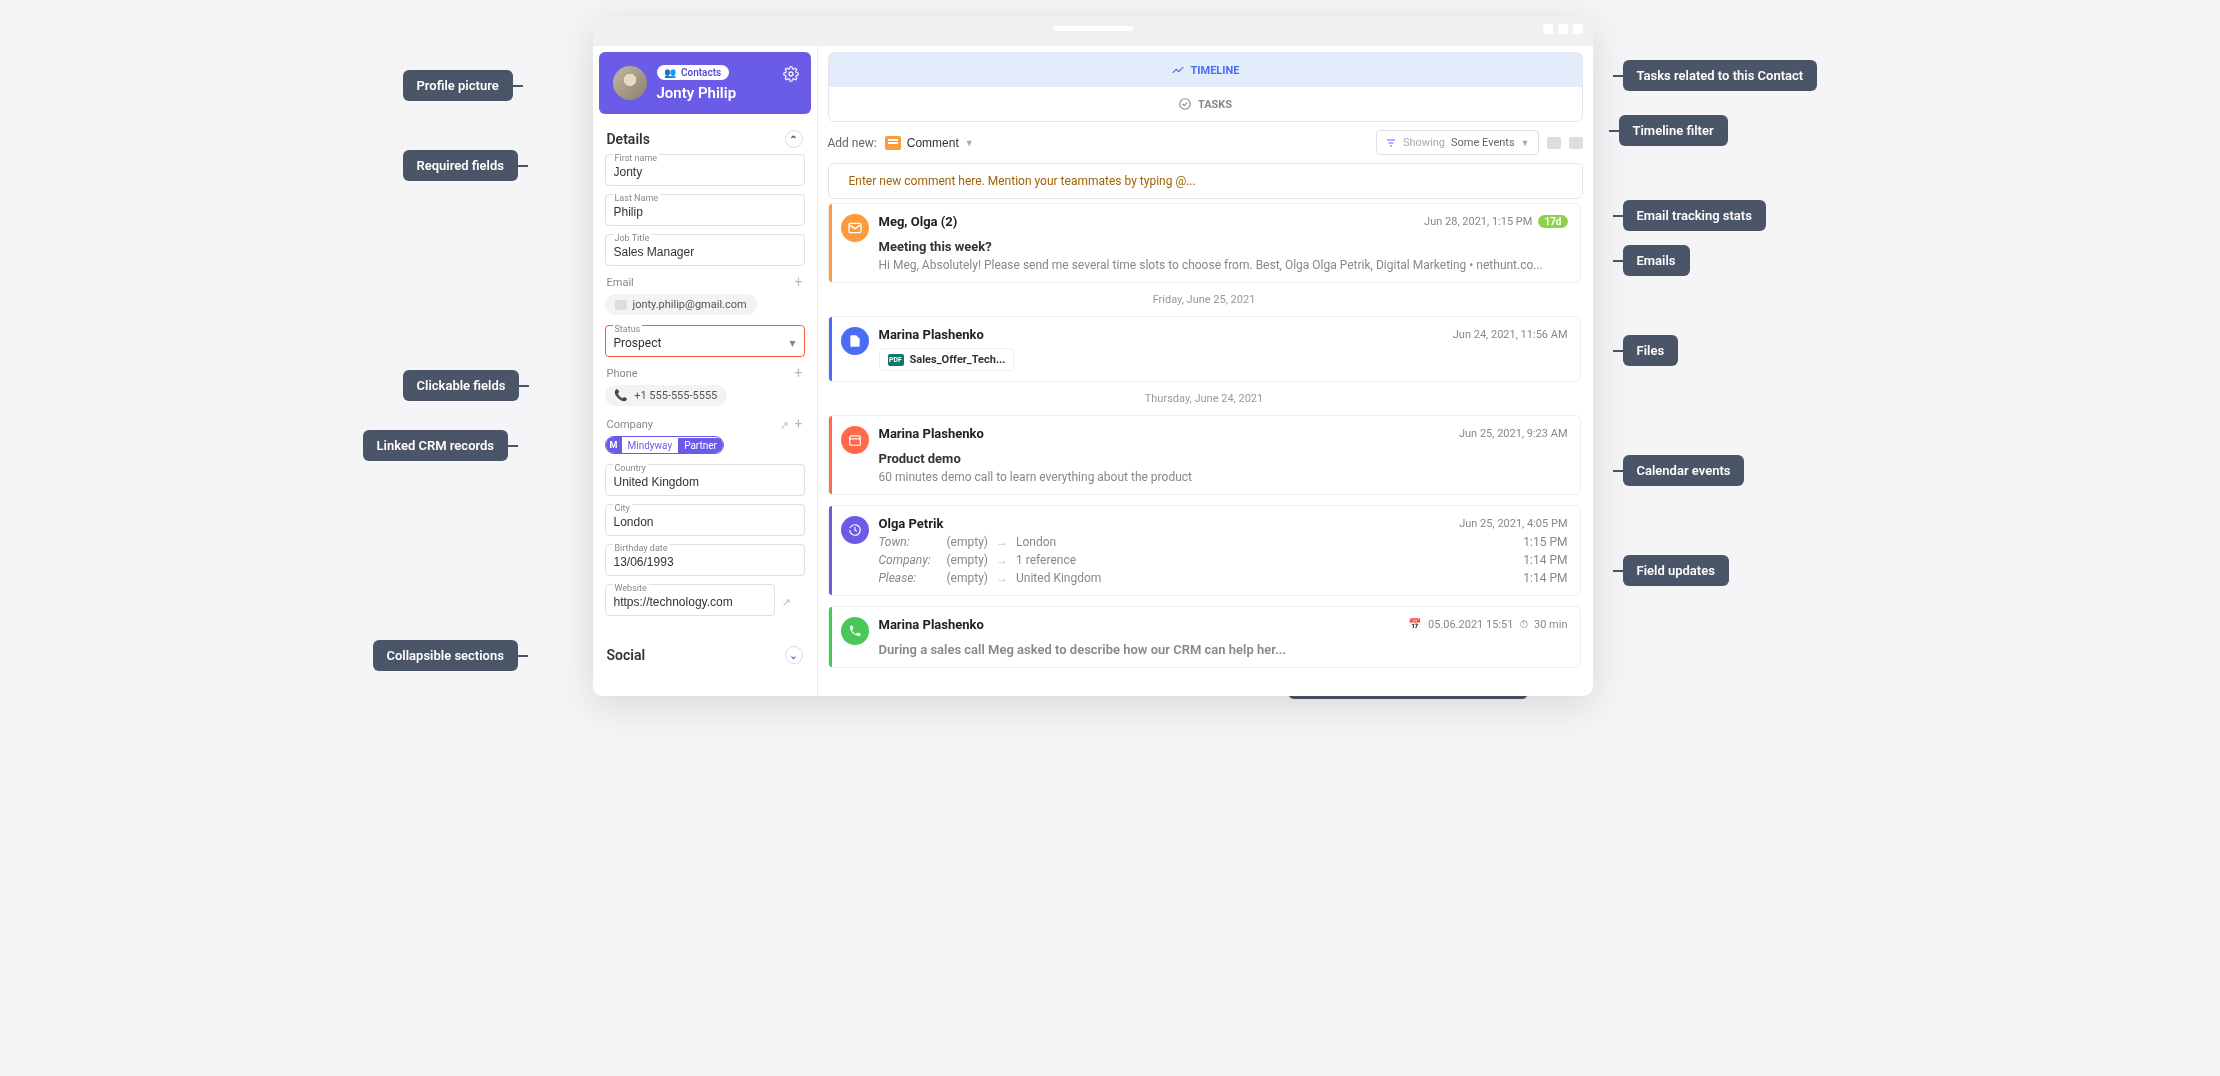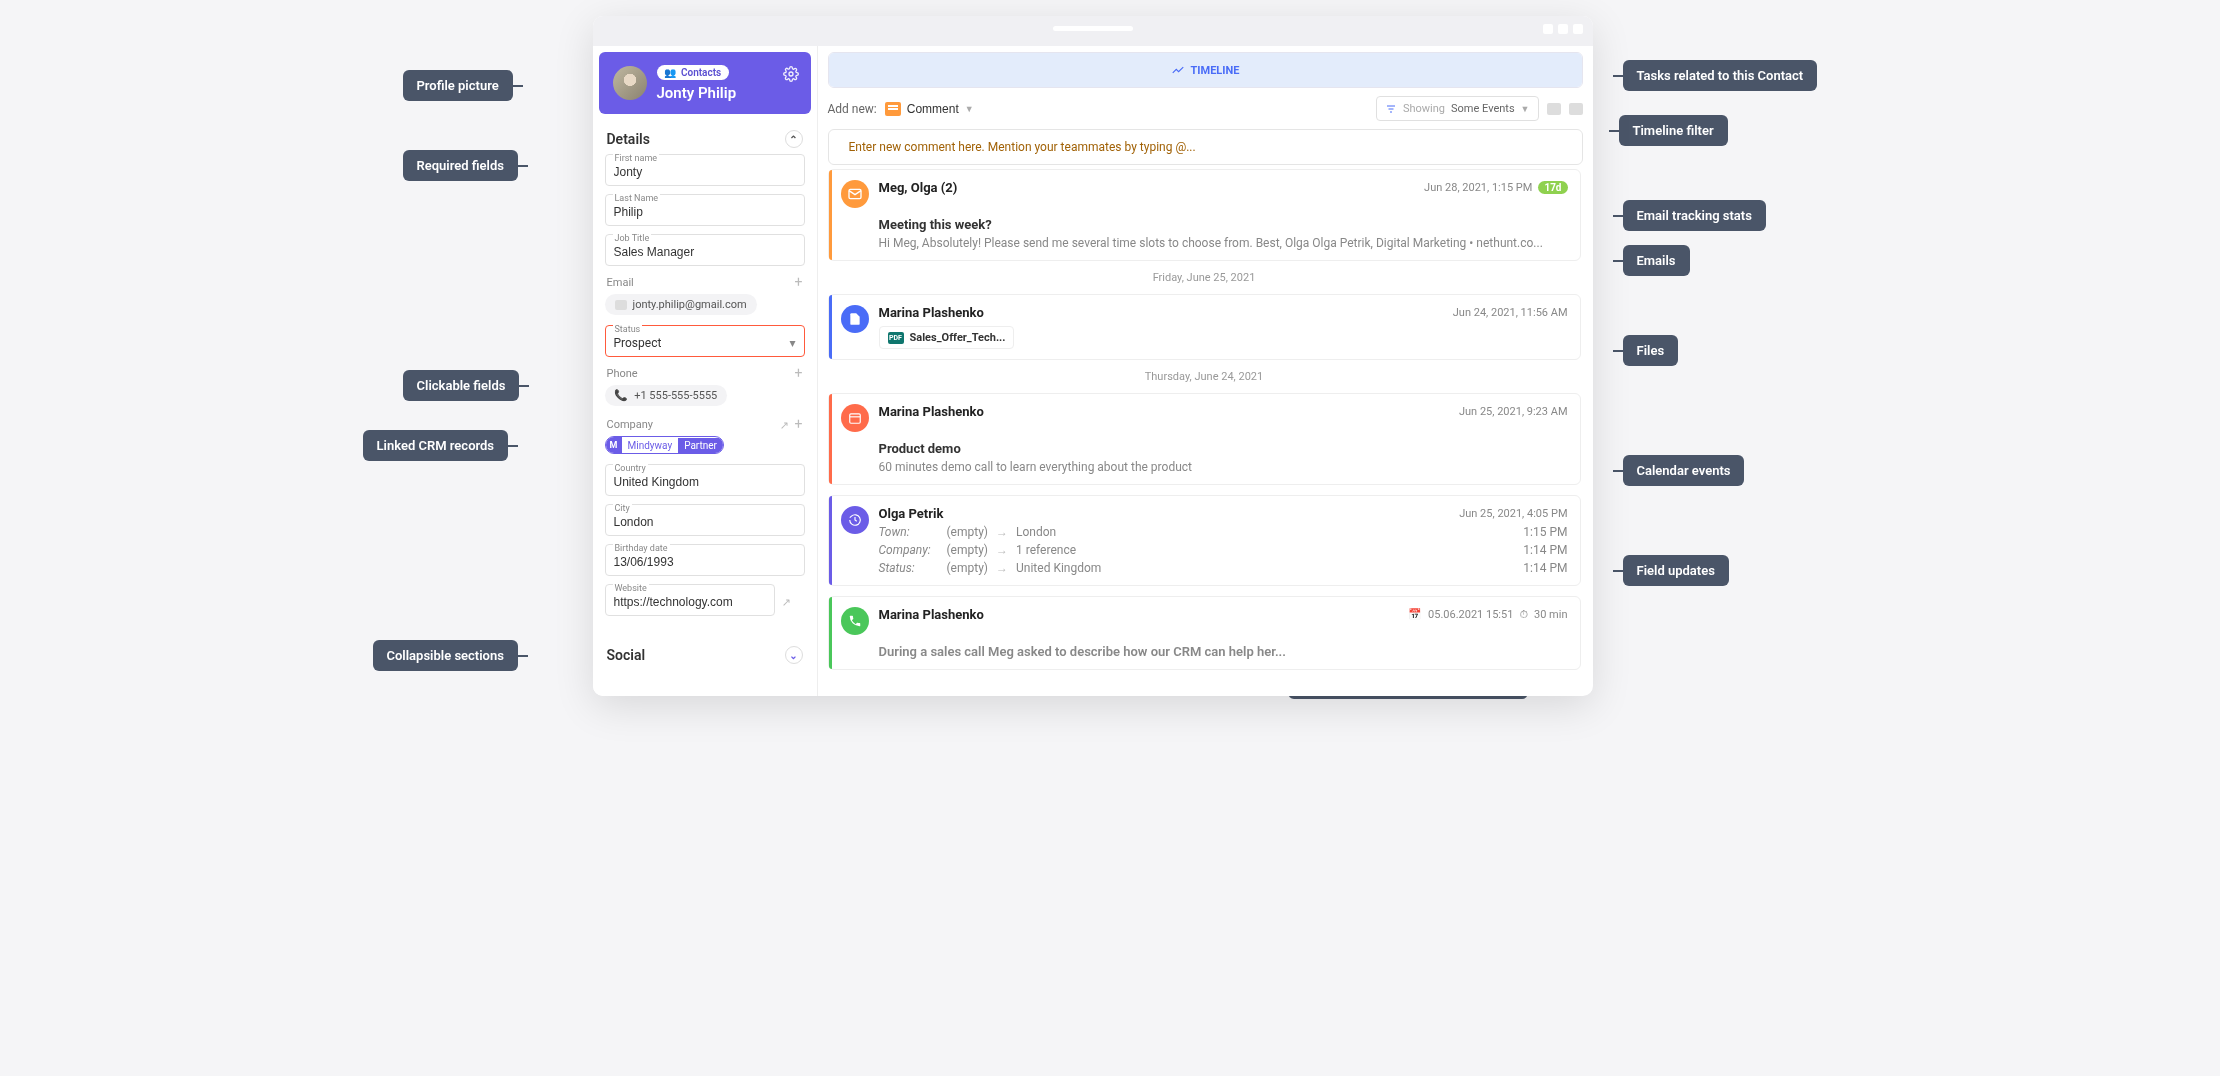--- a/index.html
+++ b/index.html
@@ -56,21 +56,21 @@
 .comment-input { border: 1px solid #e5e5e5; border-radius: 6px; padding: 10px 20px; color: #a16207; font-size: 12px; margin-bottom: 4px; }
 
 .feed { flex: 1; overflow-y: auto; padding-right: 2px; }
 .card { border: 1px solid #eee; border-radius: 6px; padding: 10px 12px 10px 50px; position: relative; margin-bottom: 10px; background: #fff; }
 .card .stripe { position: absolute; left: 0; top: 0; bottom: 0; width: 3px; border-radius: 6px 0 0 6px; }
 .card .ic { position: absolute; left: 12px; top: 10px; width: 28px; height: 28px; border-radius: 50%; display:flex; align-items:center; justify-content:center; color:#fff; }
 .card .head { display: flex; justify-content: space-between; align-items: center; }
 .card .from { font-weight: 700; color: #222; font-size: 13px; }
 .card .meta { color: #888; font-size: 11px; display:flex; align-items:center; gap:6px; }
 .badge { background: #8fd14f; color: #fff; border-radius: 10px; padding: 1px 6px; font-size: 10px; font-weight:700; }
-.card .subj { font-weight: 700; margin-top: 22px; font-size: 13px; }
+.card .subj { font-weight: 700; margin-top: 10px; font-size: 13px; }
 .card .body-text { color: #888; font-size: 12px; margin-top: 4px; }
 .date-sep { text-align: center; color: #999; font-size: 11px; margin: 6px 0 10px 0; }
 .file-chip { display: inline-flex; align-items: center; gap: 6px; border: 1px solid #eee; border-radius: 4px; padding: 4px 8px; font-size: 11px; margin-top: 6px; }
 .pdf-ic { width: 16px; height: 12px; background: #0f766e; color:#fff; font-size:7px; display:flex; align-items:center; justify-content:center; border-radius:2px; font-weight:700; }
 .upd-row { display:flex; align-items:center; gap:8px; color:#888; font-size:12px; margin-top:4px; }
 .upd-row .lab { font-style: italic; min-width: 60px; }
 .arrow { color:#bbb; }
 
 
 .callout { position: absolute; background: #4a5568; color: #fff; font-size: 13px; font-weight: 600; padding: 8px 14px; border-radius: 6px; white-space: nowrap; }
@@ -227,20 +227,27 @@
         </div>
       </div>
 
       <div class="main">
         <div class="tabs">
           <div class="tab active">
             <svg width="14" height="14" viewBox="0 0 24 24" fill="none" stroke="currentColor" stroke-width="2">
                 <polyline points="3 17 9 11 13 15 21 7"></polyline>
               </svg>
             <span>TIMELINE</span>
+          </div>
+          <div class="tab">
+            <svg width="14" height="14" viewBox="0 0 24 24" fill="none" stroke="currentColor" stroke-width="2">
+                <circle cx="12" cy="12" r="9"></circle>
+                <polyline points="8 12 11 15 16 9"></polyline>
+              </svg>
+            <span>TASKS</span>
           </div>
         </div>
 
         <div class="toolbar">
           <span>Add new:</span>
           <button class="comment-btn">
             <span class="comment-ic"></span>
             <span>Comment</span>
             <span style="color:#aaa;font-size:9px;">▼</span>
           </button>
@@ -343,21 +350,21 @@
             </div>
             <div class="upd-row">
               <span class="lab">Company:</span>
               <span>(empty)</span>
                 <span class="arrow">→</span>
                 <span>1 reference</span>
               <span style="flex:1"></span>
                 <span>1:14 PM</span>
             </div>
             <div class="upd-row">
-              <span class="lab">Status:</span>
+              <span class="lab">Please:</span>
               <span>(empty)</span>
                 <span class="arrow">→</span>
                 <span>United Kingdom</span>
               <span style="flex:1"></span>
                 <span>1:14 PM</span>
             </div>
           </div>
 
           <div class="card">
             <div class="stripe" style="background:#4ac75a;"></div>

